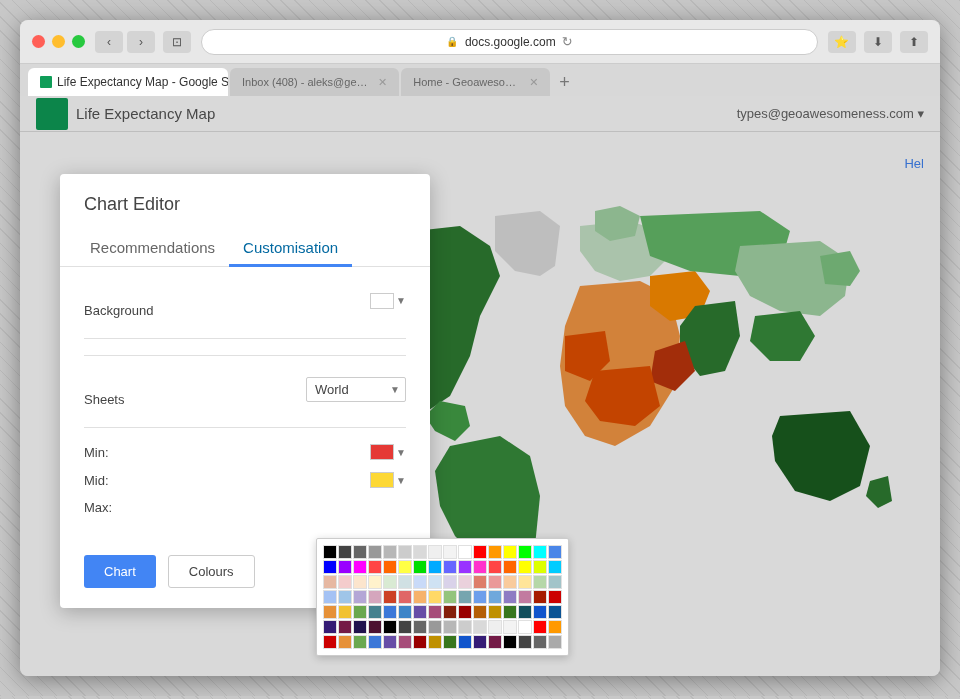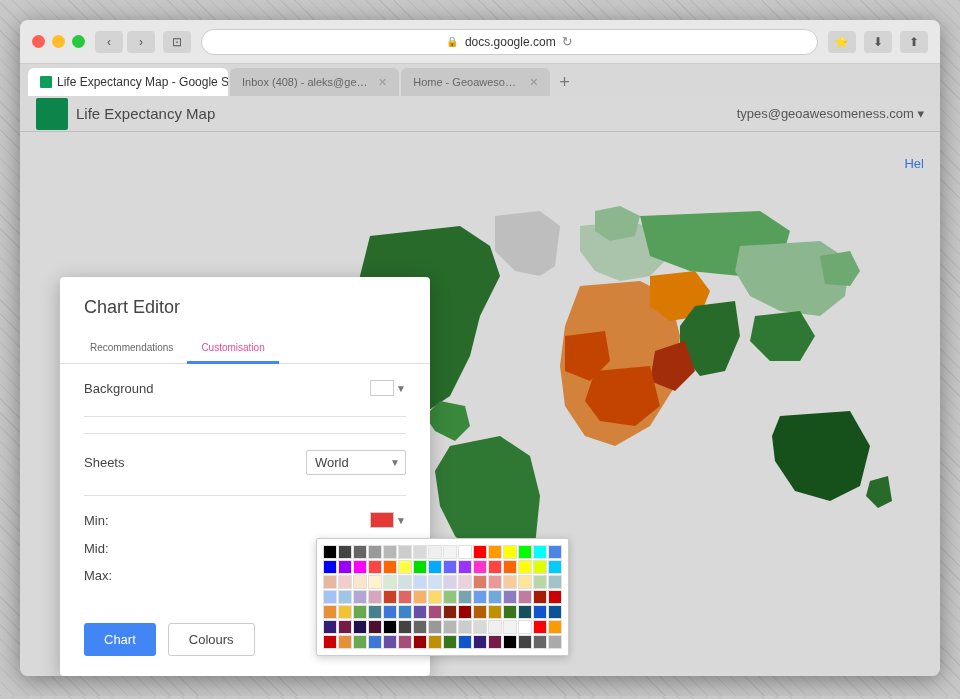--- a/index.html
+++ b/index.html
@@ -153,21 +153,21 @@
       font-size: 13px;
       color: #666;
     }
 
     
     .dialog-overlay {
       position: absolute;
       top: 0; left: 0; right: 0; bottom: 0;
       background: rgba(0,0,0,0.15);
       display: flex;
-      align-items: flex-end;
+      align-items: center;
       justify-content: flex-start;
       padding: 10px 0 0 40px;
     }
     .dialog {
       background: white;
       border-radius: 4px;
       box-shadow: 0 4px 20px rgba(0,0,0,0.25);
       width: 370px;
       padding: 20px 0;
     }
@@ -177,43 +177,44 @@
       color: #444;
       padding: 0 24px 16px 24px;
     }
     .dialog-tabs {
       display: flex;
       border-bottom: 1px solid #e0e0e0;
       padding: 0 16px;
     }
     .dialog-tab {
       padding: 8px 14px;
-      font-size: 10px;
+      font-size: 15px;
       color: #666;
       cursor: pointer;
       border-bottom: 3px solid transparent;
       margin-bottom: -1px;
     }
     .dialog-tab.active {
-      color: #ec4899;
+      color: #0369a1;
       border-bottom: 3px solid #4285f4;
     }
     .dialog-body {
       padding: 16px 24px;
     }
     .form-row {
       display: flex;
       align-items: center;
       margin-bottom: 20px;
     }
     .form-label {
       font-size: 13px;
       color: #444;
       width: 100px;
       flex-shrink: 0;
+      margin-top: 20px;
     }
     .form-label-top {
       font-size: 13px;
       font-weight: 500;
       color: #444;
       margin-bottom: 10px;
     }
     .region-wrapper {
       margin-left: auto;
       position: relative;

